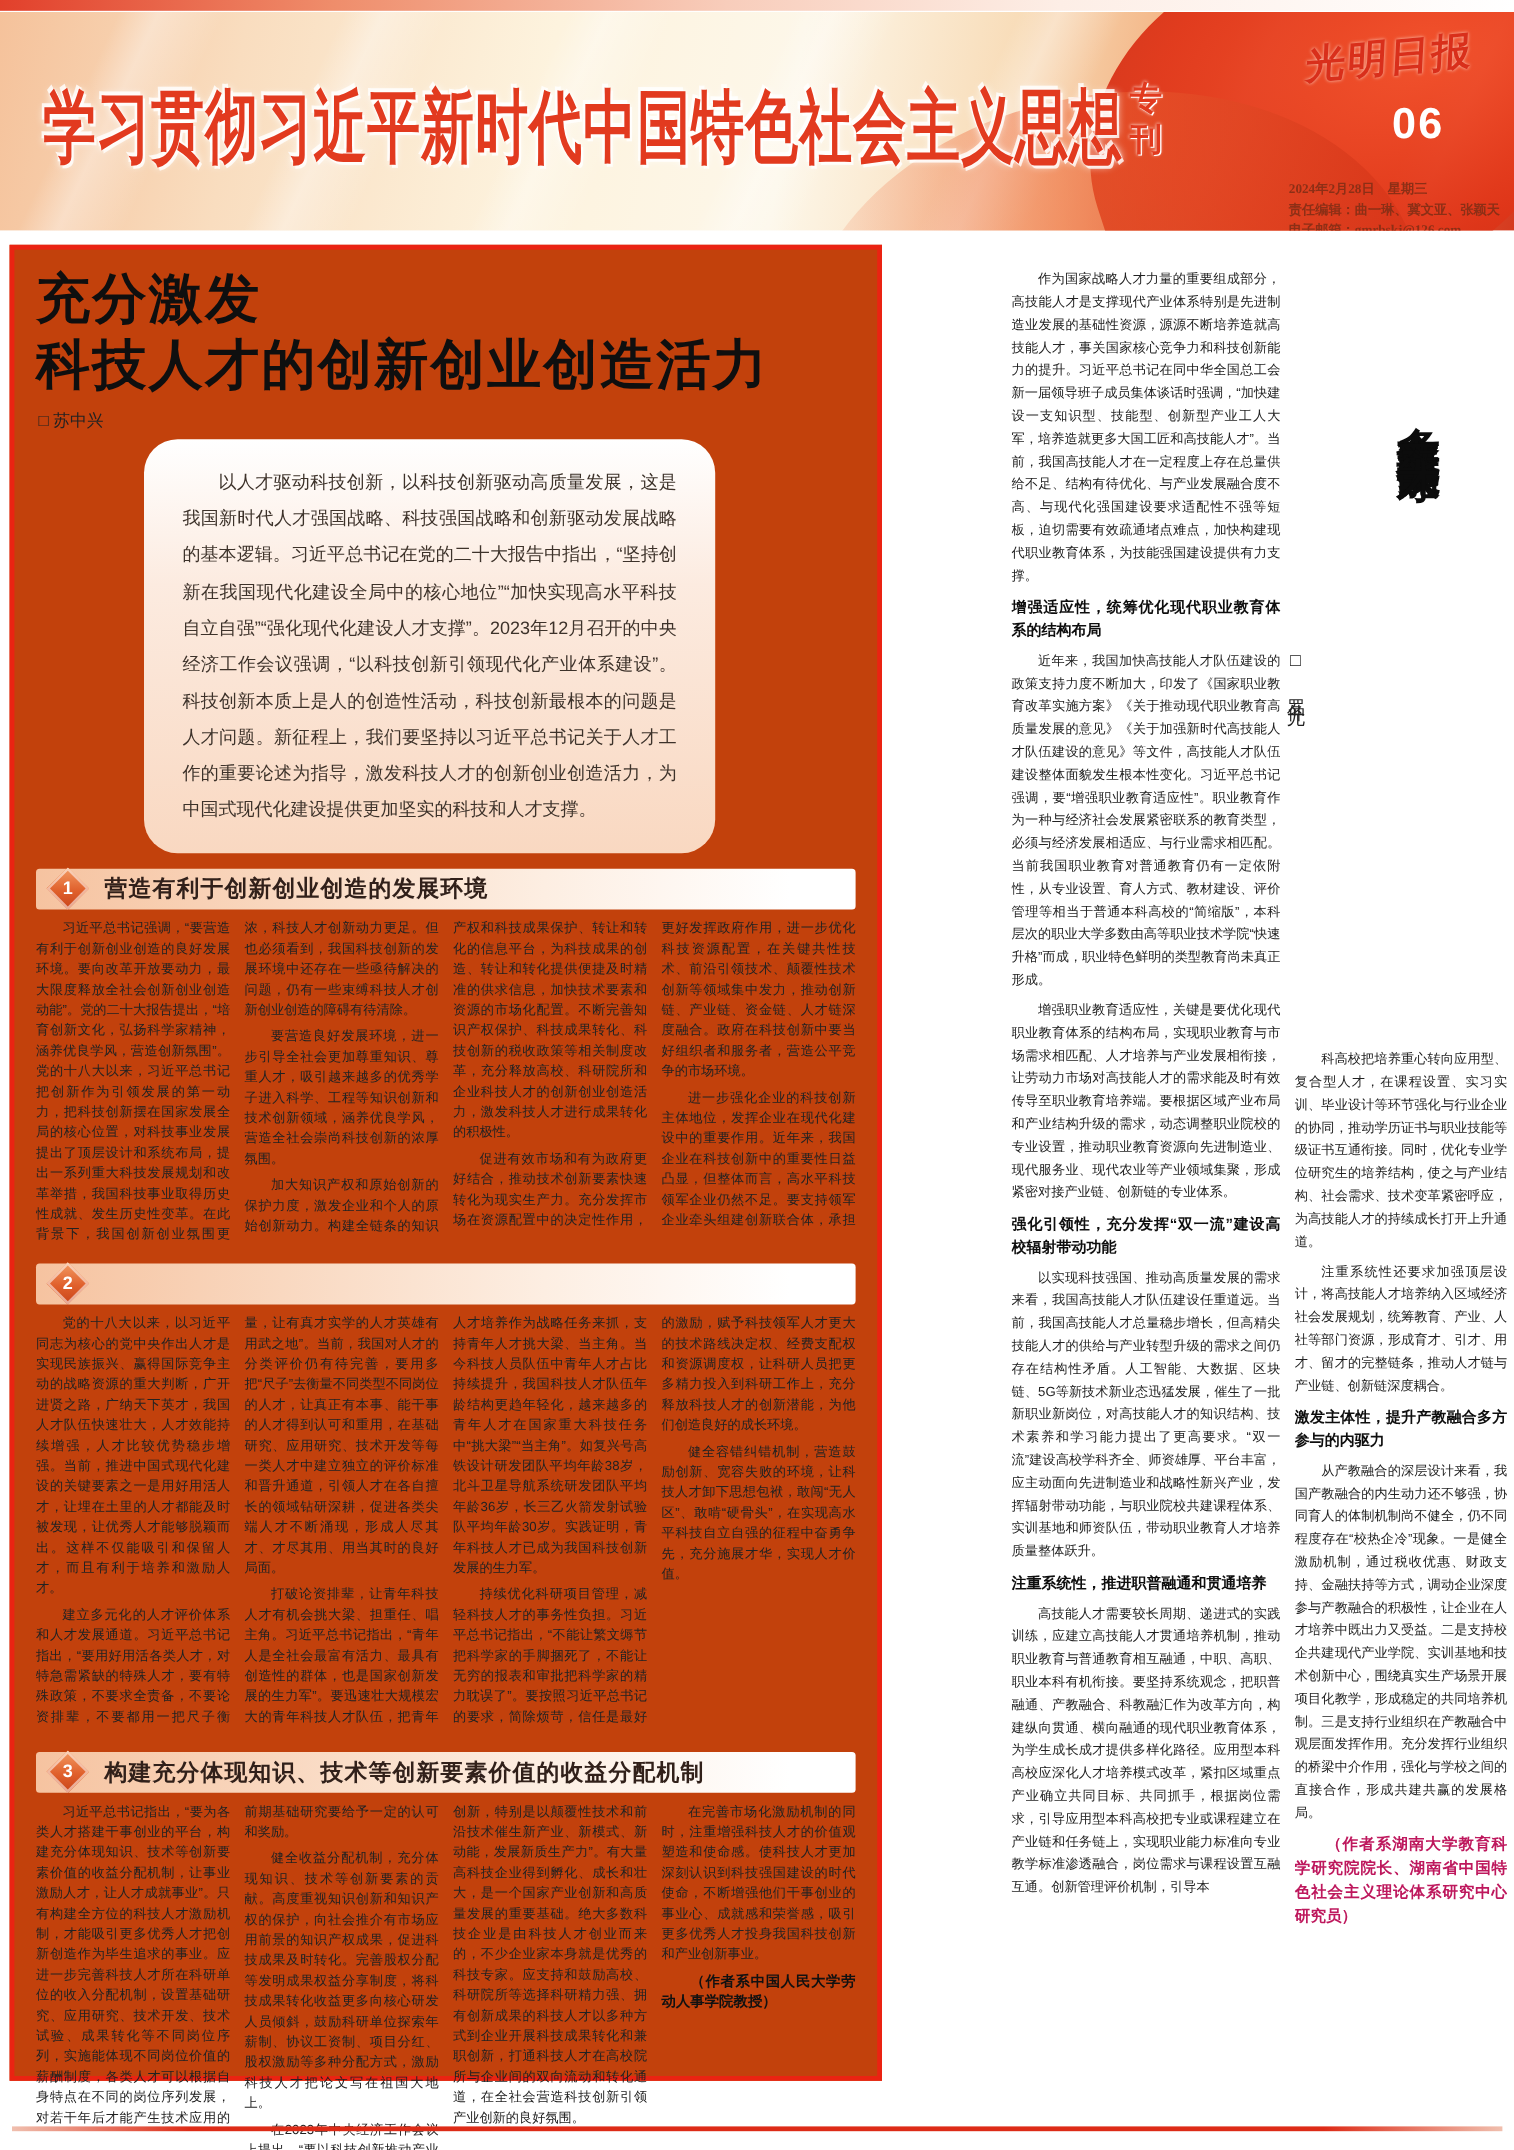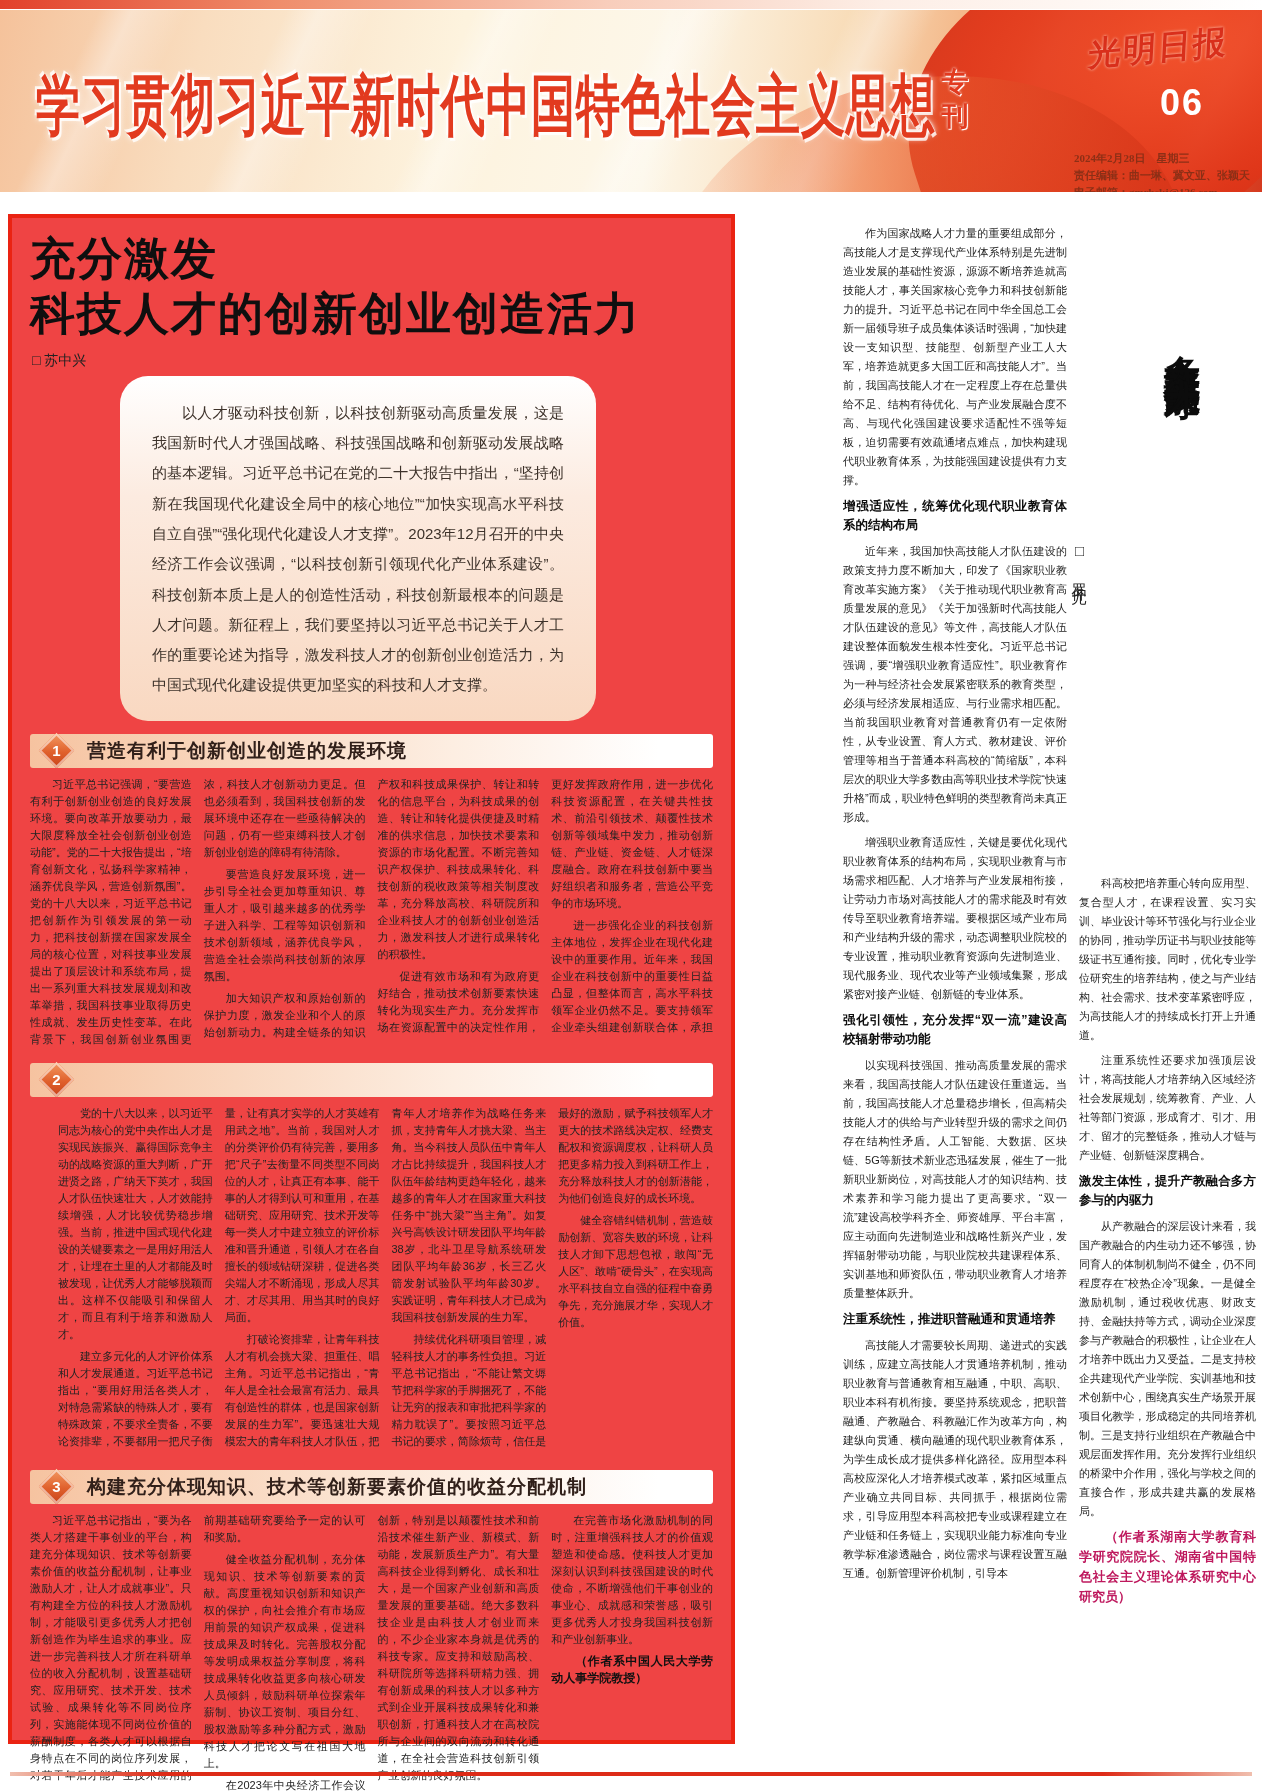--- a/index.html
+++ b/index.html
@@ -29,22 +29,22 @@
     font-weight:900; color:#e23a1f; text-align:center;
     text-shadow:0 0 3px #fff,1px 1px 0 #fff; font-family:"Liberation Serif", serif;}
   .masthead { position:absolute; right:34px; top:16px; font-size:33px; font-weight:900; color:#d92f1b;
     font-family:"Liberation Serif", serif; transform:rotate(-5deg) skewX(-8deg); letter-spacing:2px;
     text-shadow:0 0 3px rgba(255,240,230,.8); }
   .pageno { position:absolute; right:58px; top:72px; font-size:36px; font-weight:bold; color:#fff; letter-spacing:2px; }
   .dateblock { position:absolute; right:12px; top:140px; text-align:left; font-size:11px;
     font-weight:bold; color:#8c2f16; line-height:1.55;font-family:Liberation Serif, serif; }
 
   
-  .mainbox { position:absolute; left:8px; top:214px; width:727px; height:1530px;
-    border:4px solid #ea2312; background:#ef4444; padding:14px 18px 10px 18px; }
+  .mainbox { position:absolute; left:8px; top:204px; width:727px; height:1530px;
+    border:4px solid #ea2312; background:#c2410c; padding:14px 18px 10px 18px; }
   .headline { font-family:"Liberation Serif", serif; font-weight:900; color:#0f0f0f;
     font-size:45px; line-height:1.22; letter-spacing:2px; }
   .byline { margin:10px 0 4px 2px; font-size:14px; color:#222; }
   .leadbox { margin:6px 0 4px 90px; width:476px; padding:22px 32px 20px 32px; border-radius:28px;
     background:linear-gradient(180deg,#ffffff 0%,#fcebe0 35%,#f9d8c1 100%);
     font-size:15px; line-height:2.02; text-align:justify; color:#3d322a; }
   .leadbox p { text-indent:2em; }
 
   .secbar { display:flex; align-items:center; height:34px; margin:13px 0 8px 0; padding-left:10px;
     background:linear-gradient(90deg,#f6c3a0 0%,#f9d8c0 30%,#fdeee2 62%,#ffffff 92%);
@@ -55,21 +55,21 @@
   .diamond span { display:block; transform:rotate(-45deg); color:#fff; font-weight:bold;
     font-size:15px; text-align:center; line-height:25px; }
   .sechead { margin-left:12px; font-size:19px; font-weight:900; color:#31201a;
     font-family:"Liberation Serif", serif; letter-spacing:1px; }
 
   .cols { column-gap:12px; column-fill:auto; overflow:hidden; text-align:justify; }
   .cols-4 { column-count:4; }
   .cols p { font-size:11px; line-height:17px; text-indent:2em; margin:0 0 5px 0; color:#222; }
   .cols p.note { font-weight:bold; font-size:12px; color:#111; }
   .h-sec1 { height:274px; }
-  .h-sec2 { height:352px;margin-left:28px; }
+  .h-sec2 { height:352px; }
   .h-sec3 { height:300px; }
 
   
   .sidebox { position:absolute; left:843px; top:222px; width:413px; height:1534px; }
   .colA { position:absolute; left:0; top:2px; width:224px; height:1530px; overflow:hidden; text-align:justify; }
   .colB { position:absolute; left:236px; top:652px; width:177px; height:880px; overflow:hidden; text-align:justify; }
   .colA p, .colB p { font-size:11px; line-height:19px; text-indent:2em; margin:0 0 6px 0; color:#222; }
   .colA h3, .colB h3 { font-size:12.5px; line-height:19px; font-weight:900; color:#0e0e0e; margin:7px 0 7px 0; }
   .colB p.note { font-weight:bold; font-size:13px; line-height:20px; color:#be185d; }
   .vbyline { position:absolute; left:226px; top:320px; writing-mode:vertical-rl;

